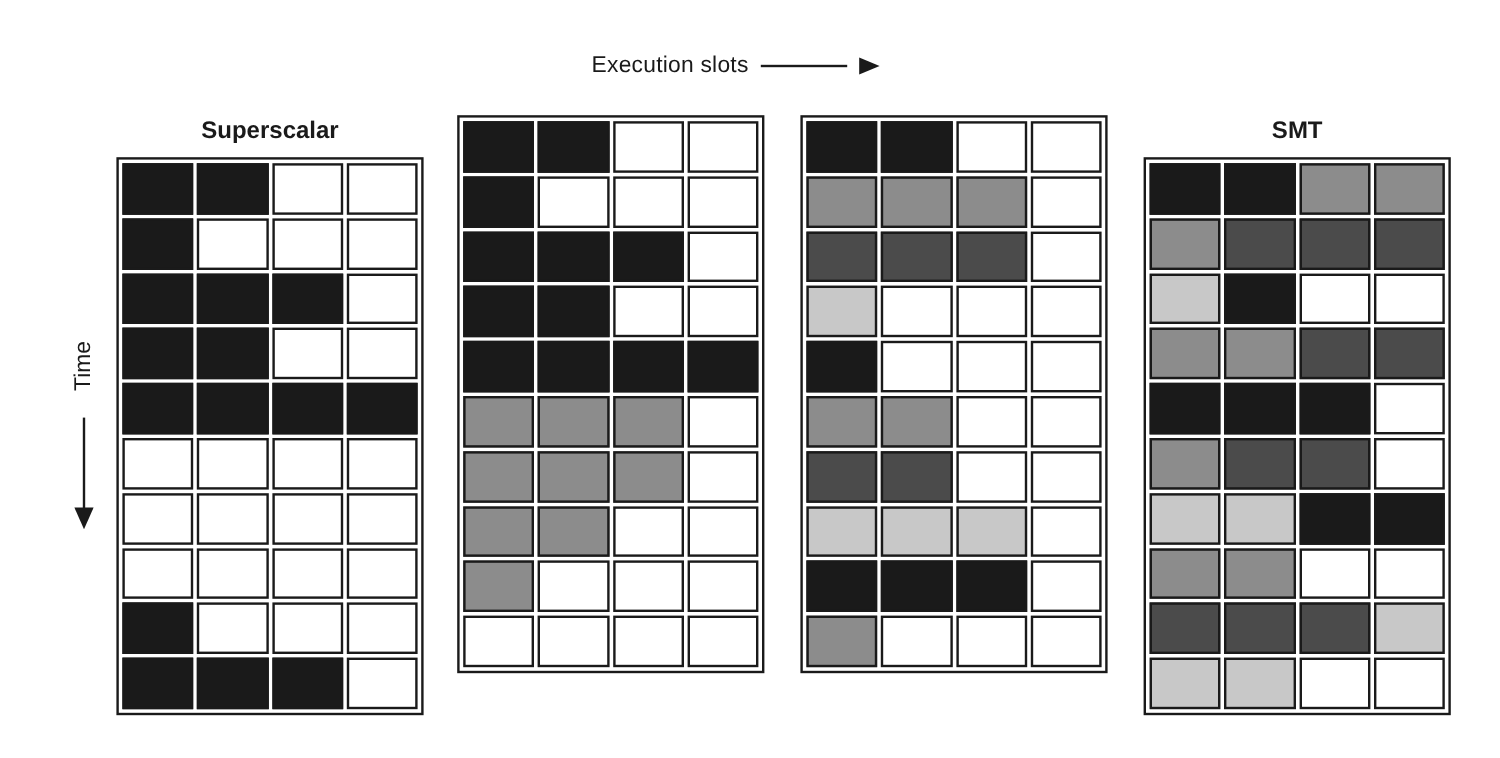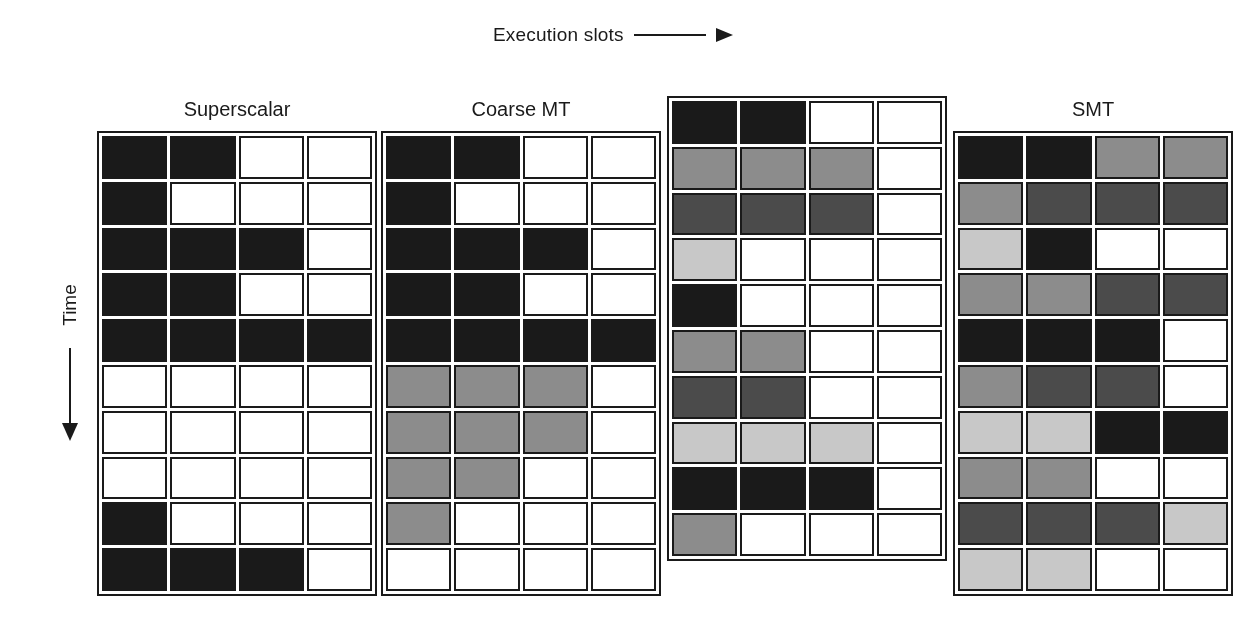--- a/index.html
+++ b/index.html
@@ -13,21 +13,21 @@
     width: 1250px;
     height: 632px;
     background: #ffffff;
     overflow: hidden;
   }
 
   
   .exec-header {
     position: absolute;
     left: 493px;
-    top: 24px;
+    top: 44px;
     display: flex;
     align-items: center;
     gap: 10px;
     text-align: right;
   }
   .exec-header .label {
     font-size: 19px;
     letter-spacing: 0.2px;
     white-space: nowrap;
   }
@@ -68,21 +68,22 @@
     width: 0; height: 0;
     border-left: 8px solid transparent;
     border-right: 8px solid transparent;
     border-top: 18px solid #1a1a1a;
   }
 
   
   .panel {
     position: absolute;
     top: 96px;
-    width: 280px;
+    width: 256px;
+    font-weight: bold;
   }
   .panel-title {
     text-align: center;
     font-size: 20px;
     height: 26px;
     line-height: 26px;
     margin-bottom: 9px;
     white-space: nowrap;
   }
   .grid-box {
@@ -158,21 +159,20 @@
           <div class="cell" style="background: rgb(255, 255, 255);"></div>
           <div class="cell" style="background: rgb(26, 26, 26);"></div>
           <div class="cell" style="background: rgb(26, 26, 26);"></div>
           <div class="cell" style="background: rgb(26, 26, 26);"></div>
           <div class="cell" style="background: rgb(255, 255, 255);"></div>
         </div>
     </div>
   </div>
 
   <div class="panel" style="left:381px">
-    <div class="panel-title">Coarse MT</div>
     <div class="grid-box">
       <div class="grid">
           <div class="cell" style="background: rgb(26, 26, 26);"></div>
           <div class="cell" style="background: rgb(26, 26, 26);"></div>
           <div class="cell" style="background: rgb(255, 255, 255);"></div>
           <div class="cell" style="background: rgb(255, 255, 255);"></div>
           <div class="cell" style="background: rgb(26, 26, 26);"></div>
           <div class="cell" style="background: rgb(255, 255, 255);"></div>
           <div class="cell" style="background: rgb(255, 255, 255);"></div>
           <div class="cell" style="background: rgb(255, 255, 255);"></div>

